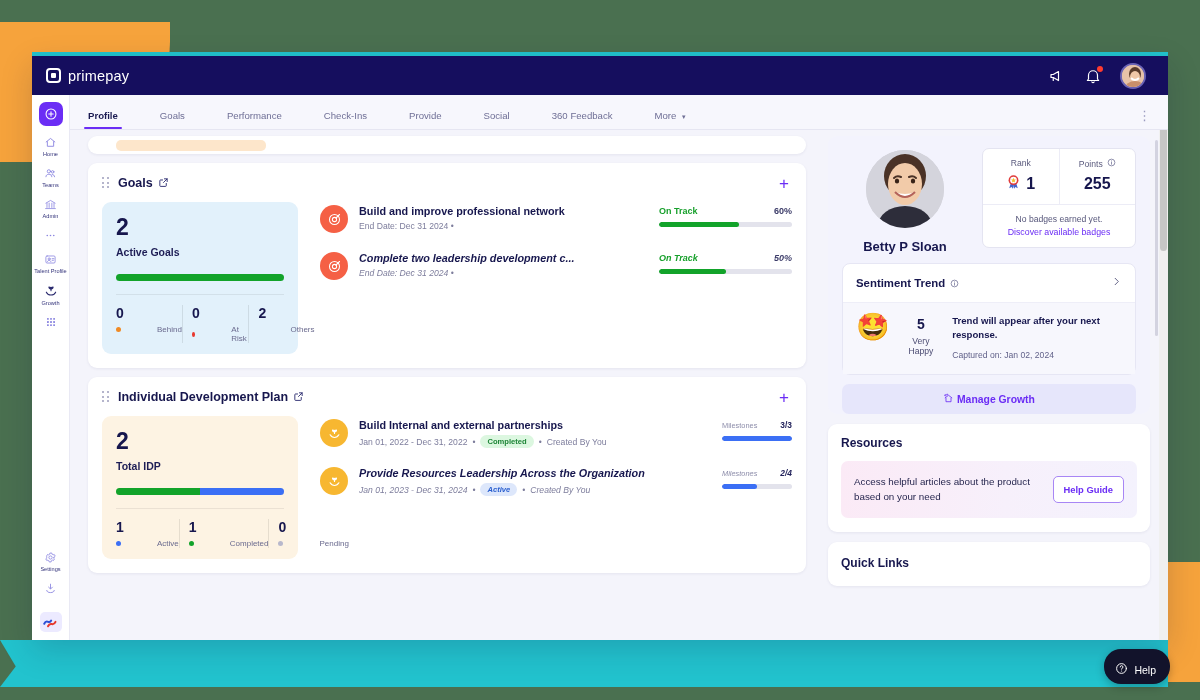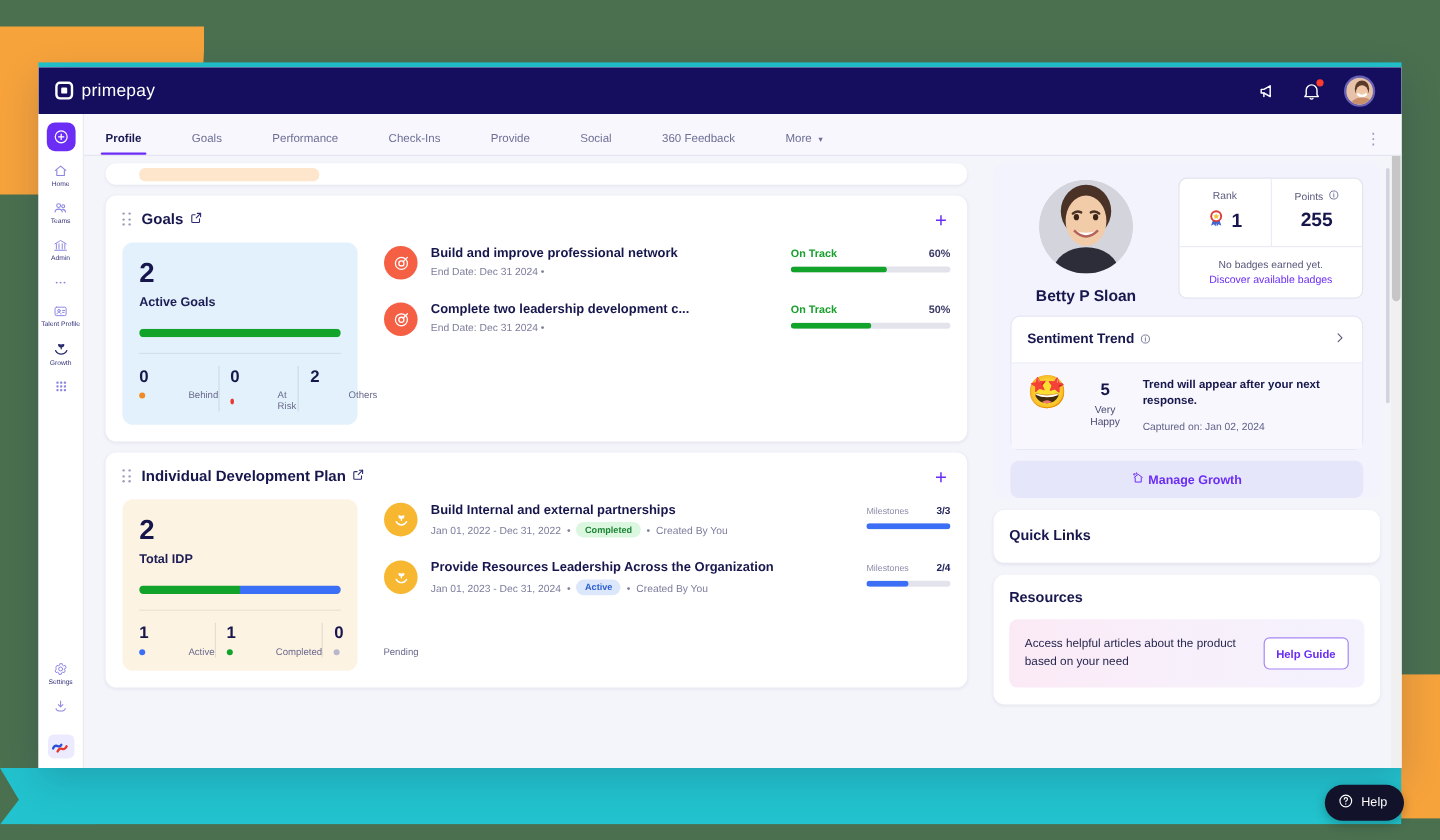--- a/index.html
+++ b/index.html
@@ -160,21 +160,21 @@
   .sstat { flex: 1 1 0; padding-left: 9px; border-left: 1px solid rgba(0,0,0,.09); }
   .sstat:first-child { padding-left: 0; border-left: none; }
   .sstat .n { font-size: 14px; font-weight: 600; color: #17174e; }
   .sstat .r { display: flex; align-items: center; gap: 4px; margin-top: 4px; }
   .sstat .dot { width: 5px; height: 5px; border-radius: 50%; }
   .sstat .t { font-size: 8px; color: #6a6a8e; margin-left: 32px; }
 
   
   .wlist { flex: 1 1 auto; min-width: 0; padding-top: 3px; }
   .li { display: flex; align-items: flex-start; gap: 11px; margin-bottom: 19px; }
-  .li:last-child { margin-bottom: 0; }
+  .li:last-child { margin-bottom: 0; font-style: italic; }
   .li-ico {
     width: 28px; height: 28px; flex: 0 0 28px; border-radius: 50%;
     display: flex; align-items: center; justify-content: center; color: #fff;
   }
   .li-ico.goal { background: #f56045; }
   .li-ico.idp { background: #f7b731; }
   .li-main { flex: 1 1 auto; min-width: 0; }
   .li-title { font-size: 10.8px; font-weight: 700; color: #17174e; white-space: nowrap; overflow: hidden; text-overflow: ellipsis; }
   .li-sub { font-size: 8.6px; color: #7d7d9c; margin-top: 4px; display: flex; align-items: center; gap: 5px; flex-wrap: nowrap; }
   .chip { font-size: 7.6px; padding: 2px 7px; border-radius: 9px; font-weight: 600; }
@@ -239,21 +239,21 @@
   .res-btn {
     border: 1px solid #a886f5; color: #6b2df5; border-radius: 5px;
     padding: 7px 10px; font-size: 9.4px; font-weight: 700; background:#fff; cursor: pointer; white-space: nowrap;
   }
   .ql-card { margin-top: 10px; padding: 14px 13px 16px 13px; }
   .ql-title { font-size: 12px; font-weight: 700; color: #17174e; }
 
   
   .help {
     position: absolute; right: 30px; bottom: 16px; background: #12132b; color: #fff;
-    border-radius: 17px; padding: 7px 14px 7px 11px; display: flex; align-items: center;
+    border-radius: 17px; padding: 13px 14px 7px 11px; display: flex; align-items: center;
     gap: 6px; font-size: 10.5px; cursor: pointer; box-shadow: 0 3px 9px rgba(0,0,0,.25);
   }
   
   .winscroll { position: absolute; right: 0; top: 39px; width: 9px; height: 545px; background: #f0f0f0; }
   .winscroll i { position: absolute; left: 1px; top: 6px; width: 7px; height: 150px; background: #c6c6c6; border-radius: 4px; display:block;}
 </style>
 </head>
 <body>
 
 <div id="stage">
@@ -756,30 +756,30 @@
                     <path d="M4 11l8-6 8 6"></path>
                       <path d="M6.5 10.5V19h11v-8.5"></path>
                       <circle cx="5" cy="5" r="1.4"></circle>
                       <circle cx="9" cy="3.2" r="1"></circle>
                   </svg>
                 </span>
                 <span>Manage Growth</span>
               </div>
             </div>
 
-            <div class="acard ql-card">
-              <div class="ql-title">Quick Links</div>
-            </div>
-
             <div class="acard res-card">
               <div class="res-title">Resources</div>
               <div class="res-box">
                 <div class="res-txt">Access helpful articles about the product based on your need</div>
                 <div class="res-btn">Help Guide</div>
               </div>
+            </div>
+
+            <div class="acard ql-card">
+              <div class="ql-title">Quick Links</div>
             </div>
           </div>
 
         </div>
       </div>
     </div>
   </div>
 
   <div class="help">
     <span>

